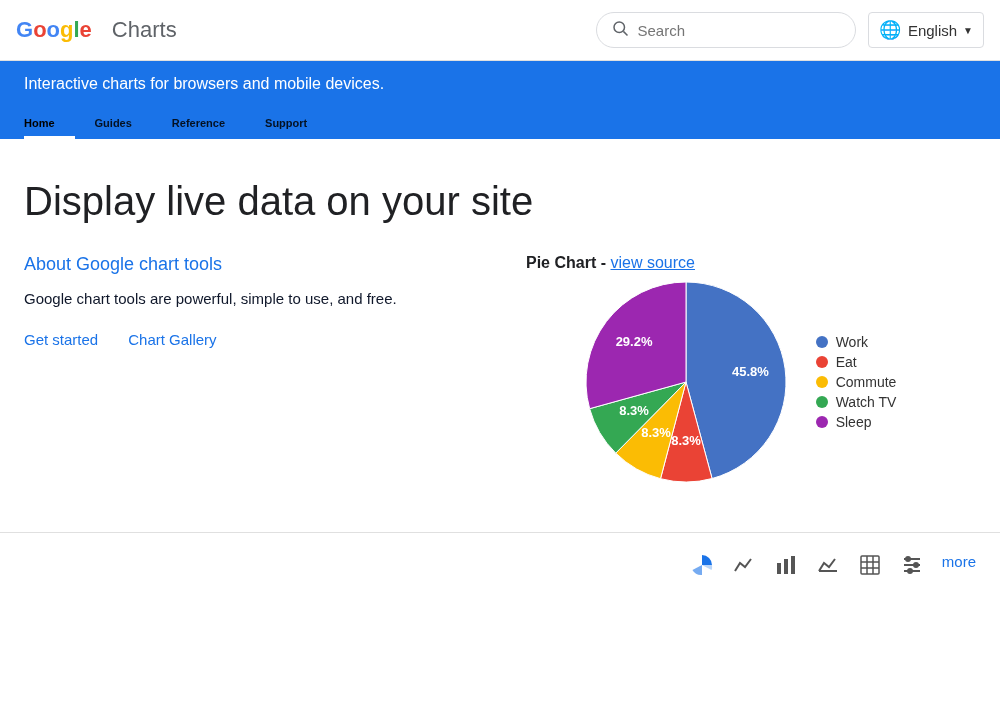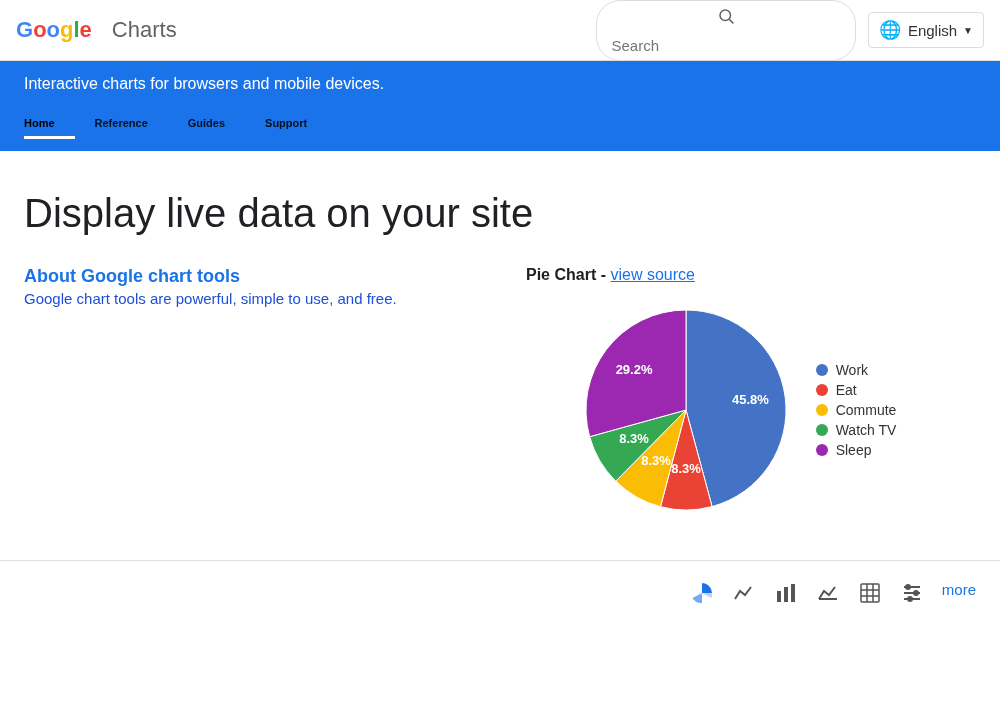--- a/index.html
+++ b/index.html
@@ -34,21 +34,20 @@
       gap: 12px;
     }
     .search-box {
       display: flex;
       align-items: center;
       border: 1px solid #dadce0;
       border-radius: 24px;
       padding: 6px 14px;
       width: 260px;
       gap: 8px;
-      flex-direction: column;
     }
     .search-icon-svg {
       color: #5f6368;
       flex-shrink: 0;
     }
     .search-input {
       border: none;
       outline: none;
       font-size: 15px;
       color: #5f6368;
@@ -66,21 +65,21 @@
       border-radius: 4px;
       padding: 6px 10px;
     }
     .globe-icon { font-size: 18px; }
     .chevron { font-size: 10px; }
 
     
     .banner {
       background: #1a73e8;
       color: #fff;
-      padding: 14px 24px 12px 24px;
+      padding: 14px 24px 0 24px;
     }
     .banner-tagline {
       font-size: 16px;
       font-weight: 400;
       padding-bottom: 14px;
     }
     .nav {
       display: flex;
       gap: 0;
     }
@@ -121,27 +120,28 @@
       display: flex;
       gap: 20px;
     }
     .left-col {
       flex: 1;
       max-width: 460px;
     }
     .about-link {
       color: #1a73e8;
       font-size: 18px;
-      font-weight: 700;
+      font-weight: 400;
       text-decoration: none;
       display: block;
+      margin-bottom: 12px;
     }
     .description {
       font-size: 15px;
-      color: #1d4ed8;
+      color: #0f172a;
       line-height: 1.6;
       margin-bottom: 20px;
     }
     .action-links {
       display: flex;
       gap: 30px;
     }
     .action-link {
       color: #1a73e8;
       font-size: 15px;
@@ -154,21 +154,20 @@
       flex: 1;
       display: flex;
       flex-direction: column;
       align-items: center;
       min-width: 480px;
     }
     .chart-title {
       font-size: 16px;
       font-weight: 600;
       color: #202124;
-      margin-bottom: 16px;
       align-self: flex-start;
       margin-left: 30px;
     }
     .chart-title a {
       color: #1a73e8;
       font-weight: 400;
       text-decoration: underline;
     }
     .chart-container {
       display: flex;
@@ -252,35 +251,39 @@
       <span>English</span>
       <span class="chevron">▼</span>
     </div>
   </div>
 </div>
 
 <div class="banner">
   <div class="banner-tagline">Interactive charts for browsers and mobile devices.</div>
   <nav class="nav">
     <div class="nav-item active">Home</div>
+    <div class="nav-item">Guides</div>
     <div class="nav-item">Reference</div>
-    <div class="nav-item">Guides</div>
     <div class="nav-item">Support</div>
   </nav>
 </div>
 
 <div class="main">
   <h1 class="page-title">Display live data on your site</h1>
   <div class="content-area">
 
     <div class="left-col">
       <a class="about-link">About Google chart tools</a>
       <p class="description">
         <span>Google chart tools are powerful, simple to use, and free.</span><br>
       </p>
+      <div class="action-links">
+        <a class="action-link">Get started</a>
+        <a class="action-link">Chart Gallery</a>
+      </div>
     </div>
 
     <div class="right-col">
       <div class="chart-title">
         <span>Pie Chart</span>
         <span> - </span>
         <a style="color:#1a73e8;text-decoration:underline;cursor:pointer;font-weight:400;">view source</a>
       </div>
       <div class="chart-container">
         <div class="pie-wrapper">

